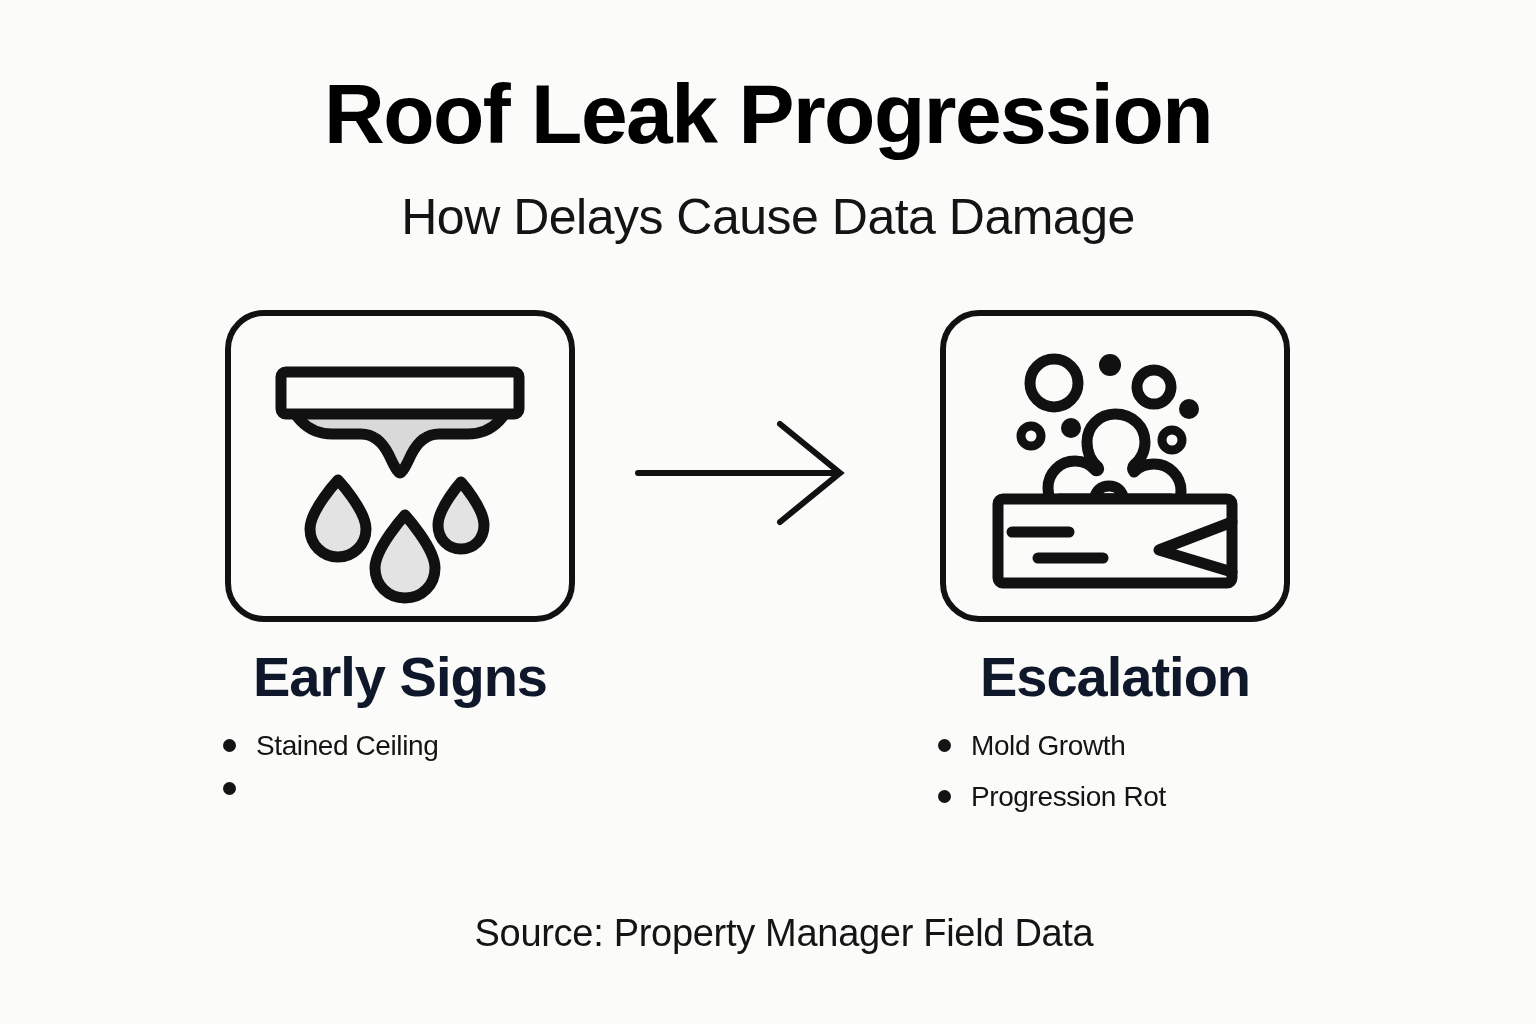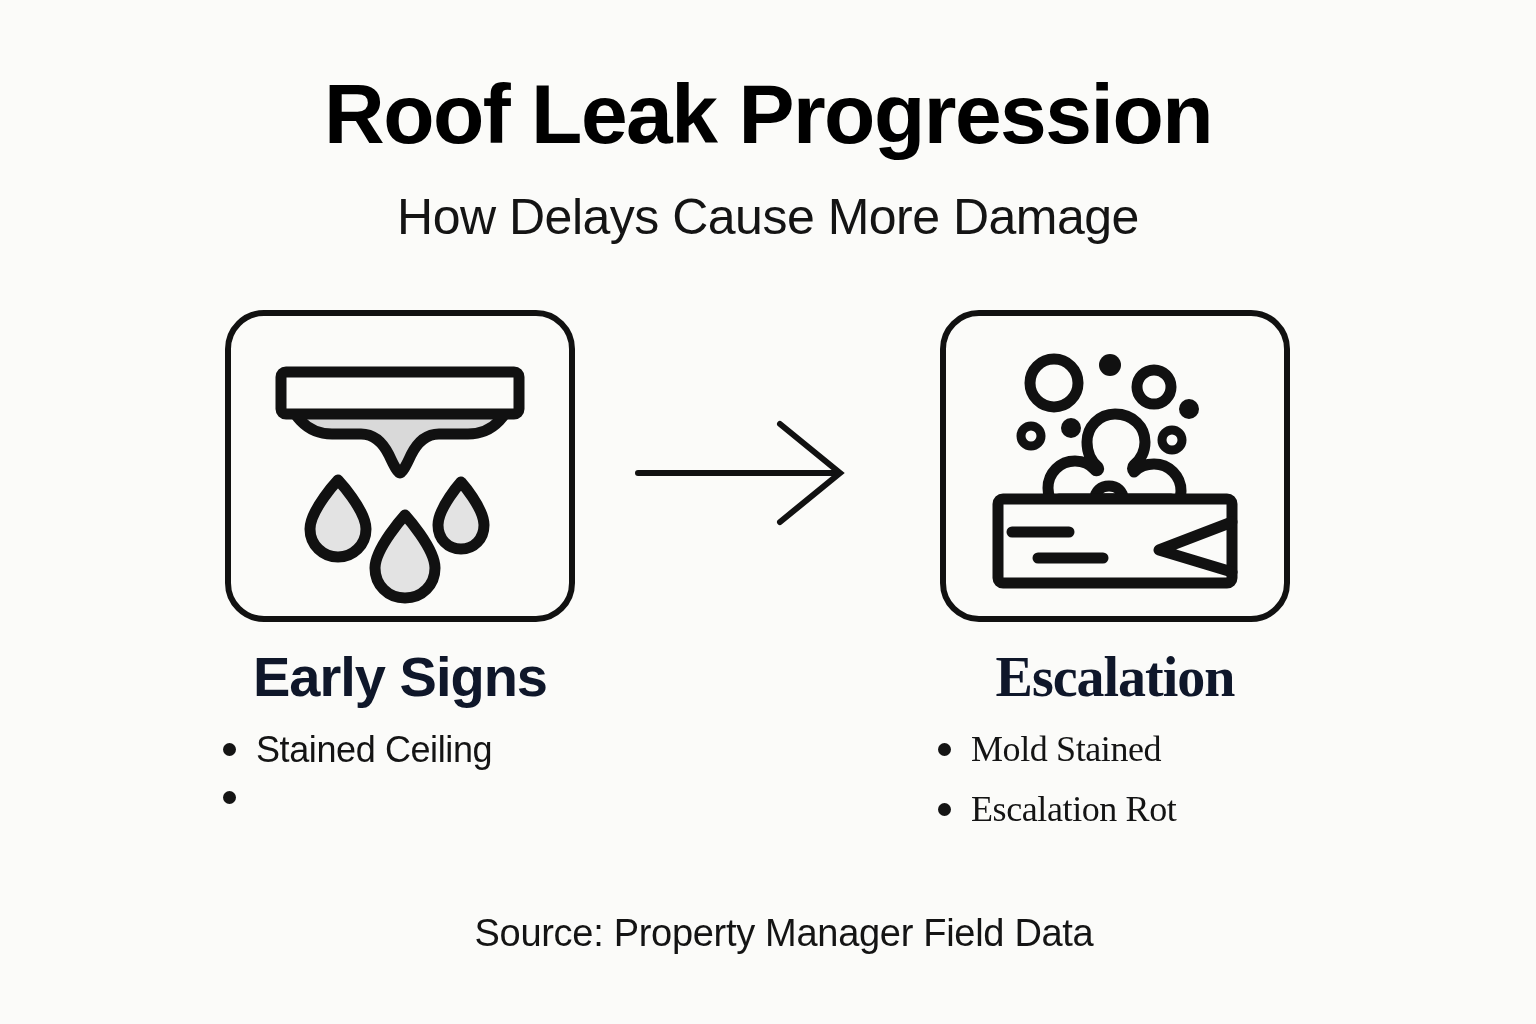--- a/index.html
+++ b/index.html
@@ -65,41 +65,41 @@
     width: 225px;
     height: 110px;
   }
 
   
   .column {
     position: absolute;
     width: 470px;
   }
   .column.left  { left: 165px; top: 648px; }
-  .column.right { left: 880px; top: 648px; font-family: Liberation Serif, serif; }
+  .column.right { left: 880px; top: 648px; }
 
   .col-heading {
     font-size: 56px;
     font-weight: 700;
     letter-spacing: -1px;
     line-height: 1.05;
     text-align: center;
     color: #0f172a;
     margin: 0 0 24px 0;
   }
   .bullet-list {
     list-style: none;
     margin: 0;
     padding: 0;
   }
   .bullet-item {
     display: flex;
     align-items: center;
     justify-content: flex-start;
-    font-size: 36px;
+    font-size: 28px;
     font-weight: 400;
     letter-spacing: -0.4px;
     line-height: 1.05;
     color: #141414;
     margin-bottom: 22px;
     padding-left: 58px;
   }
   .bullet-dot {
     width: 13px;
     height: 13px;
@@ -121,21 +121,21 @@
     letter-spacing: -0.3px;
     color: #141414;
   }
 </style>
 </head>
 <body>
 
 <div class="canvas">
 
   <div class="title">Roof Leak Progression</div>
-  <div class="subtitle">How Delays Cause More Damage</div>
+  <div class="subtitle">How Delays Cause Data Damage</div>
 
   <div class="card left">
     <svg width="350" height="312" viewBox="0 0 350 312" xmlns="http://www.w3.org/2000/svg">
       <rect x="3" y="3" width="344" height="306" rx="36" ry="36" fill="none" stroke="#111111" stroke-width="6"></rect>
 
       <path d="M 63 67 L 287 67 L 287 78
                C 287 104 268 124 243 124
                L 214 124
                C 200 124 192 133 186 145
                C 181 156 177 163 175 163
@@ -225,24 +225,24 @@
         <span class="bullet-dot"></span>
       </li>
     </ul>
   </div>
 
   <div class="column right">
     <div class="col-heading">Escalation</div>
     <ul class="bullet-list">
       <li class="bullet-item">
         <span class="bullet-dot"></span>
-        <span>Mold Stained</span>
-      </li>
-      <li class="bullet-item">
-        <span class="bullet-dot"></span>
-        <span>Escalation Rot</span>
+        <span>Mold Growth</span>
+      </li>
+      <li class="bullet-item">
+        <span class="bullet-dot"></span>
+        <span>Progression Rot</span>
       </li>
     </ul>
   </div>
 
   <div class="source">Source: Property Manager Field Data</div>
 
 </div>
 
 </body></html>

